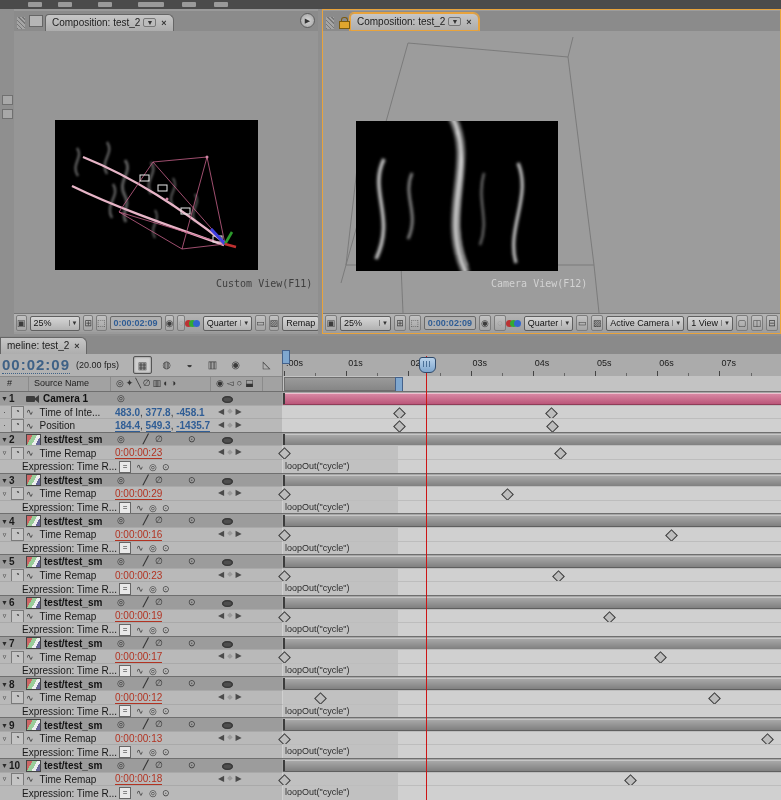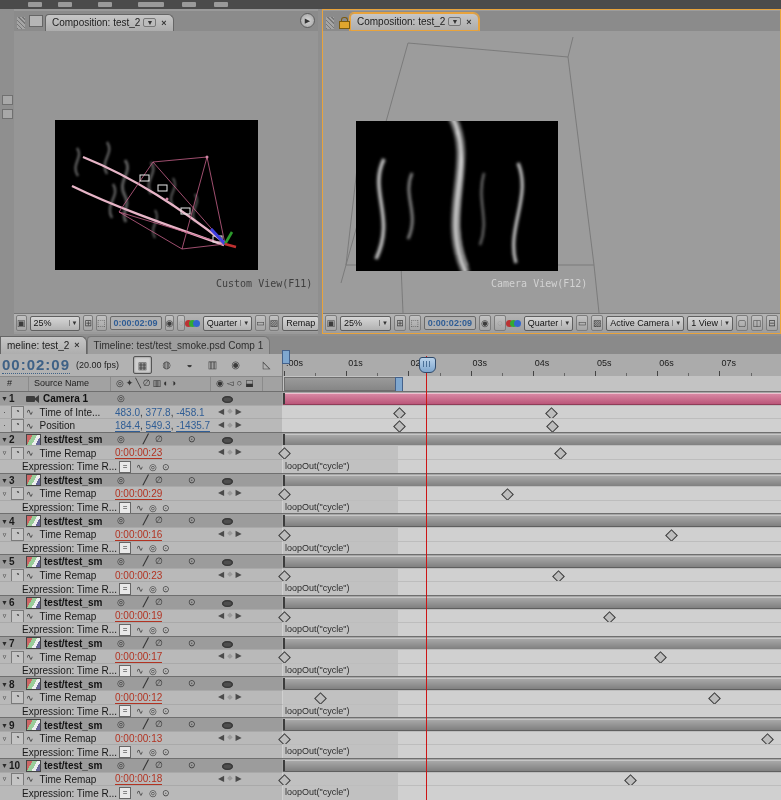--- a/index.html
+++ b/index.html
@@ -36,21 +36,21 @@
         border-radius:2px;background:linear-gradient(#c2c2c2,#a5a5a5);font-size:9px;color:#3c3c3c;}
   .tc-field{height:12px;border:1px solid #6a6a6a;background:#b0b0b0;color:#2f5d95;font-weight:bold;
             font-size:9px;padding:0 3px;display:inline-flex;align-items:center;border-radius:2px;}
   .rgbdots{display:inline-flex;width:16px;}
   .rgbdots i{width:7px;height:7px;border-radius:50%;display:inline-block;margin-left:-3px;}
   
   .viewlabel{position:absolute;font-family:"DejaVu Sans Mono",monospace;font-size:10px;letter-spacing:0;}
   .black-img{position:absolute;background:#000;overflow:hidden;}
   
   #timeline{left:0;top:336px;width:781px;height:464px;background:#adadad;}
-  #tl-tabbar{position:absolute;left:0;top:0;width:100%;height:18px;background:#8a8a8a;border-bottom:1px solid #6b6b6b;display:flex;}
+  #tl-tabbar{position:absolute;left:0;top:0;width:100%;height:18px;background:#8a8a8a;border-bottom:1px solid #6b6b6b;display:flex;align-items:flex-end;}
   #tl-toolbar{position:absolute;left:0;top:18px;width:282px;height:22px;background:#b2b2b2;display:flex;align-items:center;}
   #tl-timecode{font-size:15px;font-weight:bold;color:#3e6186;letter-spacing:1px;border-bottom:1px dotted #3e6186;margin-left:2px;}
   #tl-fps{font-size:9px;color:#222;margin-left:6px;}
   .tl-icons{display:flex;gap:6px;margin-left:14px;}
   .tl-icons .tbtn{width:17px;height:16px;font-size:10px;}
   .tl-icons .pressed{background:#cfcfcf;border-color:#555;box-shadow:inset 0 0 2px #666;}
   #tl-header{position:absolute;left:0;top:40px;width:282px;height:14px;background:#a2a2a2;border-top:1px solid #8a8a8a;
              border-bottom:1px solid #777;font-size:9px;color:#1e1e1e;}
   #tl-header .hcell{position:absolute;top:1px;}
   .vdiv{position:absolute;top:0;bottom:0;width:1px;background:#8b8b8b;}
@@ -81,21 +81,21 @@
   .camicon .b1{position:absolute;left:0;top:2px;width:9px;height:6px;background:#3b3b3b;border-radius:1px;}
   .camicon .b2{position:absolute;left:8px;top:1px;width:0;height:0;border-right:5px solid #3b3b3b;border-top:4px solid transparent;border-bottom:4px solid transparent;}
   .lname{font-size:10px;font-weight:bold;color:#111;flex:none;}
   .sw{position:absolute;font-size:9px;color:#333;top:1px;}
   .eye{position:absolute;left:222px;top:4px;width:11px;height:7px;border-radius:50%;background:#4e4e4e;box-shadow:inset 0 0 0 1.5px #3a3a3a;}
   .stopwatch{width:11px;height:11px;border:1px solid #7a7a7a;background:#c4c4c4;font-size:8px;line-height:10px;text-align:center;color:#333;flex:none;margin-left:2px;}
   .gicon{font-size:9px;color:#333;flex:none;margin:0 2px;}
   .pname{font-size:10px;color:#191919;margin-left:4px;flex:none;}
   .pval-red{position:absolute;left:115px;font-size:10px;color:#b23322;border-bottom:1px solid #b23322;}
   .pval-blue{position:absolute;left:115px;font-size:10px;white-space:nowrap;}
-  .pval-blue b{font-weight:normal;color:#2f5d95;border-bottom:1px solid #2f5d95;}
+  .pval-blue b{font-weight:bold;color:#2f5d95;border-bottom:1px solid #2f5d95;}
   .pval-blue i{font-style:normal;color:#333;}
   .kfnav{position:absolute;left:218px;top:1px;display:flex;align-items:center;gap:3px;}
   .kfnav .ar{font-size:8px;color:#4a4a4a;}
   .kfnav .di{font-size:7px;color:#9a9a9a;}
   .eqbox{width:10px;height:10px;border:1px solid #666;background:#e8e8e8;font-size:8px;line-height:9px;text-align:center;color:#222;flex:none;margin-left:2px;}
   .exicon{font-size:9px;color:#3a3a3a;margin-left:4px;}
   .lbar{position:absolute;left:1px;right:0;top:1px;height:10px;}
   .lbar.gray{background:linear-gradient(#a8a8a8,#808080);border-top:1px solid #c6c6c6;border-bottom:1px solid #5f5f5f;}
   .lbar.pink{background:linear-gradient(#d887a3,#bb5679);border-top:1px solid #eec0cf;border-bottom:1px solid #8f3c58;}
   .ltick{position:absolute;left:1px;top:1px;width:2px;height:11px;background:#3c3c3c;}
@@ -287,23 +287,20 @@
     <span class="tbtn">⊟</span>
   </div>
 </div>
 
 <div class="abs" id="timeline">
   <div id="tl-tabbar">
     <div class="tab" style="border-radius:0 6px 0 0;margin-left:0;">
       <span>meline: test_2</span>
       <span class="close">×</span>
     </div>
-    <div class="tab inactive">
-      <span>Timeline: test/test_smoke.psd Comp 1</span>
-    </div>
   </div>
 
   <div id="tl-toolbar">
     <span id="tl-timecode">00:02:09</span>
     <span id="tl-fps">(20.00 fps)</span>
     <span class="tl-icons">
       <span class="tbtn pressed">▦</span>
       <span class="tbtn" style="border:none;background:none">◍</span>
       <span class="tbtn" style="border:none;background:none">◒</span>
       <span class="tbtn" style="border:none;background:none">▥</span>

